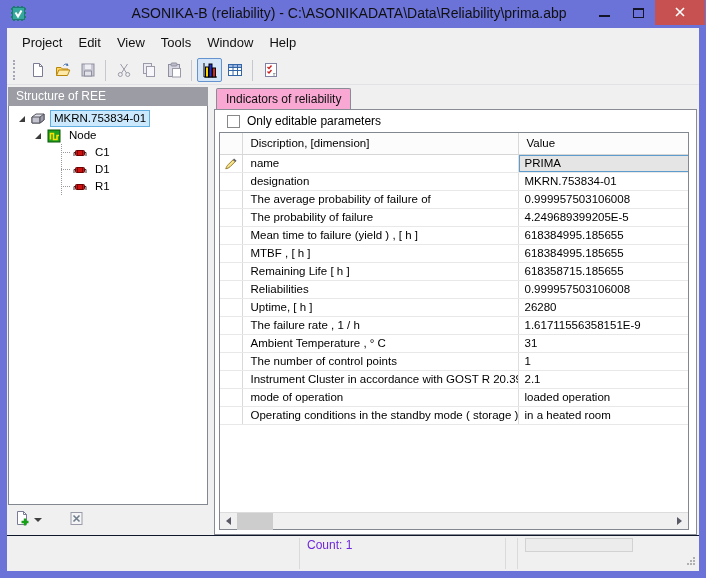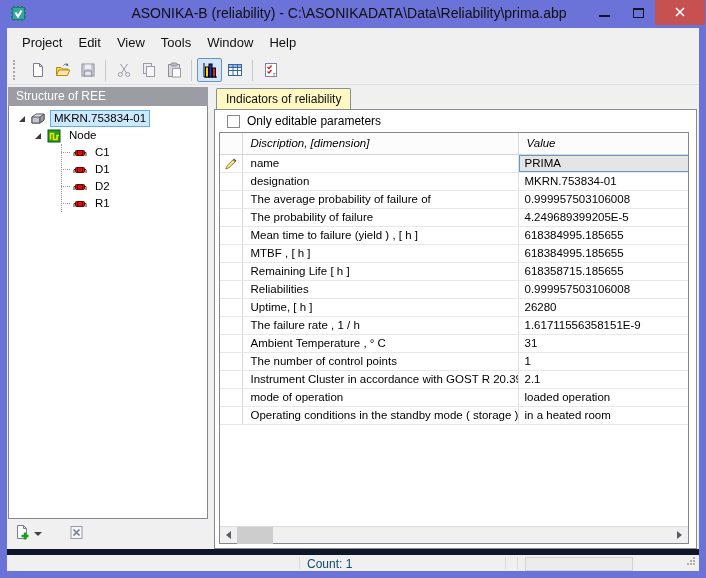--- a/index.html
+++ b/index.html
@@ -43,48 +43,48 @@
   .tlabel.selected { background:#cce8fc; border:1px solid #62aee0; }
   .leafgroup { margin-left:52px; border-left:1px dotted #9a9a9a; }
   .leafgroup .trow { margin-left:-1px; }
   .dots { width:9px; border-top:1px dotted #9a9a9a; margin-right:2px; }
   .sidebar-toolbar { height:30px; display:flex; align-items:center; gap:22px; padding-left:4px; }
   .sbtn { display:flex; align-items:center; padding:2px; }
   .caret { width:0; height:0; border-left:4px solid transparent; border-right:4px solid transparent; border-top:4px solid #404040; margin-left:3px; }
 
   .content { flex:1; margin-left:6px; margin-right:2px; display:flex; flex-direction:column; min-width:0; }
   .tabs { height:22px; display:flex; align-items:flex-end; padding-left:2px; position:relative; z-index:2; }
-  .tab { font-size:12px; padding:3px 9px 3px 9px; border:1px solid #898c95; border-bottom:none; border-radius:2px 2px 0 0; background:#fef9c3; color:#101010; margin-right:1px; }
+  .tab { font-size:12px; padding:3px 9px 3px 9px; border:1px solid #898c95; border-bottom:none; border-radius:2px 2px 0 0; background:#f9a8d4; color:#101010; margin-right:1px; }
   .tab.active { background:#ffffff; margin-bottom:-1px; padding-bottom:5px; }
   .tabpage { flex:1; background:#ffffff; border:1px solid #898c95; display:flex; flex-direction:column; min-height:0; }
 
   .cbrow { height:22px; display:flex; align-items:center; padding-left:12px; gap:7px; font-size:12px; }
   .cbbox { width:13px; height:13px; background:#fff; border:1px solid #888888; }
 
   .gridwrap { flex:1; margin:0 7px 4px 4px; border:1px solid #828790; background:#fff; display:flex; flex-direction:column; min-height:0; }
   .gridarea { flex:1; overflow:hidden; }
   table.grid { border-collapse:collapse; table-layout:fixed; width:500px; font-size:11.5px; }
   table.grid col.c0 { width:22px; } table.grid col.c1 { width:276px; } table.grid col.c2 { width:202px; }
-  table.grid th { height:21px; font-weight:normal; text-align:left; background:#fcfcfc; border-bottom:1px solid #d6d6d6; border-right:1px solid #d9d9d9; padding-left:8px; white-space:nowrap; overflow:hidden;font-style:italic; }
+  table.grid th { height:21px; font-weight:normal; text-align:left; background:#fcfcfc; border-bottom:1px solid #d6d6d6; border-right:1px solid #d9d9d9; padding-left:8px; white-space:nowrap; overflow:hidden; }
   table.grid th.rowsel { padding:0; }
   table.grid td { height:18px; border-bottom:1px solid #e8e8e8; border-right:1px solid #dedede; padding:0 0 0 8px; white-space:nowrap; overflow:hidden; }
   table.grid td.rowsel { padding:0; text-align:center; border-right:1px solid #d9d9d9; }
   table.grid td.val { padding-left:6px; }
   table.grid td.sel { background:#e5e5e5; box-shadow:inset 0 0 0 1px #5f9ccc; }
   .penicon svg { display:block; margin:1px auto 0; }
 
   .hscroll { height:17px; background:#f0f0f0; border-top:1px solid #dcdcdc; display:flex; align-items:center; }
   .harrow { width:17px; height:17px; display:flex; align-items:center; justify-content:center; }
   .arr-l { width:0; height:0; border-top:4px solid transparent; border-bottom:4px solid transparent; border-right:5px solid #5a5a66; }
   .arr-r { width:0; height:0; border-top:4px solid transparent; border-bottom:4px solid transparent; border-left:5px solid #5a5a66; }
   .hthumb { width:36px; height:17px; background:#cdcdcd; }
   .hspacer { flex:1; }
 
   
-  .statusbar { height:22px; background:#f0f0f0; border-top:6px solid #0f172a; position:relative; font-size:12px; color:#0c4a6e; }
+  .statusbar { height:36px; background:#f0f0f0; border-top:1px solid #0f172a; position:relative; font-size:12px; color:#6d28d9; }
   .ssep { position:absolute; top:2px; bottom:2px; width:1px; background:#dadada; }
   .scount { position:absolute; left:300px; top:2px; }
   .spanel { position:absolute; left:518px; top:2px; width:108px; height:14px; background:#ececec; border:1px solid #d2d2d2; }
   .sgrip { position:absolute; right:3px; bottom:2px; }
 </style>
 </head>
 <body>
 
 <div class="window">
 
@@ -276,31 +276,20 @@
             </div>
             <div class="trow">
               <span class="dots"></span>
               <span class="ticon">
                   <svg width="16" height="16" viewBox="0 0 16 16">
                     <path d="M2 11V7.5h2M14 11V7.5h-2" fill="none" stroke="#333333"></path>
                     <rect x="3.5" y="5.5" width="9" height="5" rx="1" fill="#cc1111" stroke="#6d0000"></rect>
                     <path d="M5.5 5.5v5M10.5 5.5v5" stroke="#6d0000"></path>
                   </svg>
                 </span>
-              <span class="tlabel">D2</span>
-            </div>
-            <div class="trow">
-              <span class="dots"></span>
-              <span class="ticon">
-                  <svg width="16" height="16" viewBox="0 0 16 16">
-                    <path d="M2 11V7.5h2M14 11V7.5h-2" fill="none" stroke="#333333"></path>
-                    <rect x="3.5" y="5.5" width="9" height="5" rx="1" fill="#cc1111" stroke="#6d0000"></rect>
-                    <path d="M5.5 5.5v5M10.5 5.5v5" stroke="#6d0000"></path>
-                  </svg>
-                </span>
               <span class="tlabel">R1</span>
             </div>
           </div>
         </div>
         <div class="sidebar-toolbar">
           <span class="sbtn">
             <span><svg width="17" height="17" viewBox="0 0 17 17">
                   <path d="M3.5 1.5h6l3 3v10h-9z" fill="#ffffff" stroke="#7b7b93"></path>
                   <path d="M9.5 1.5v3h3" fill="none" stroke="#7b7b93"></path>
                   <path d="M7.5 12h7M11 8.5v7" stroke="#16a016" stroke-width="2.4"></path>

